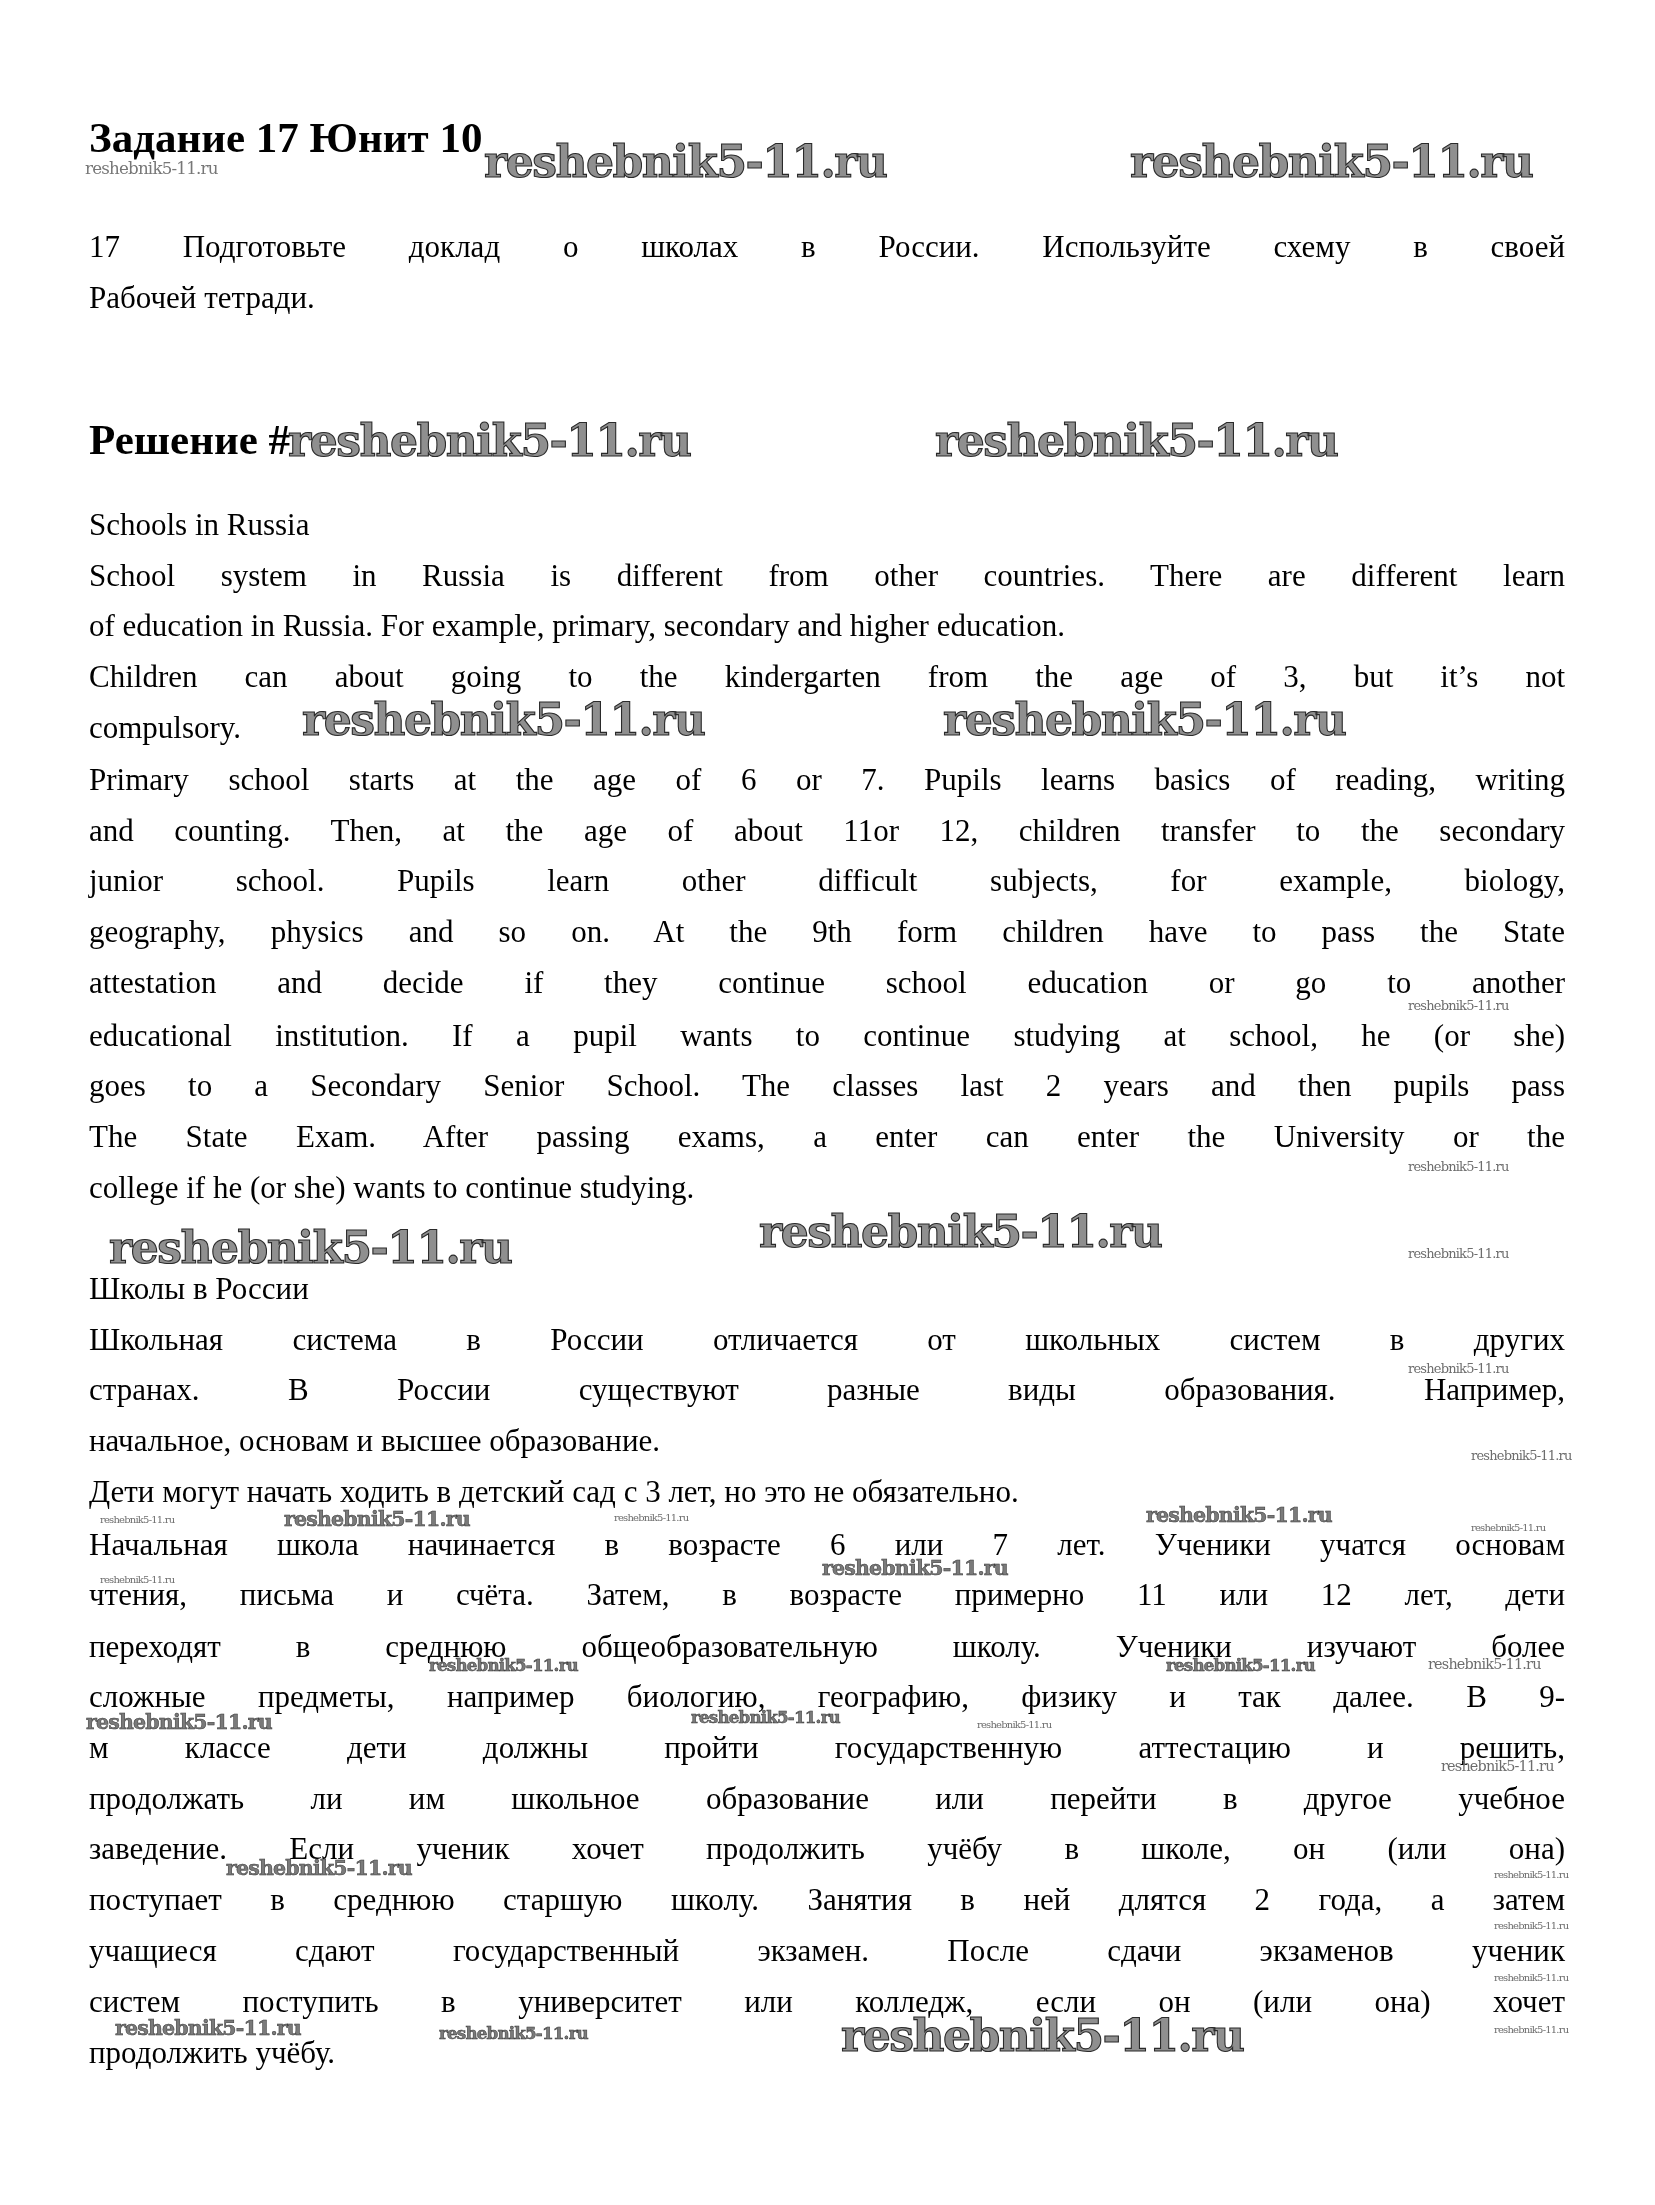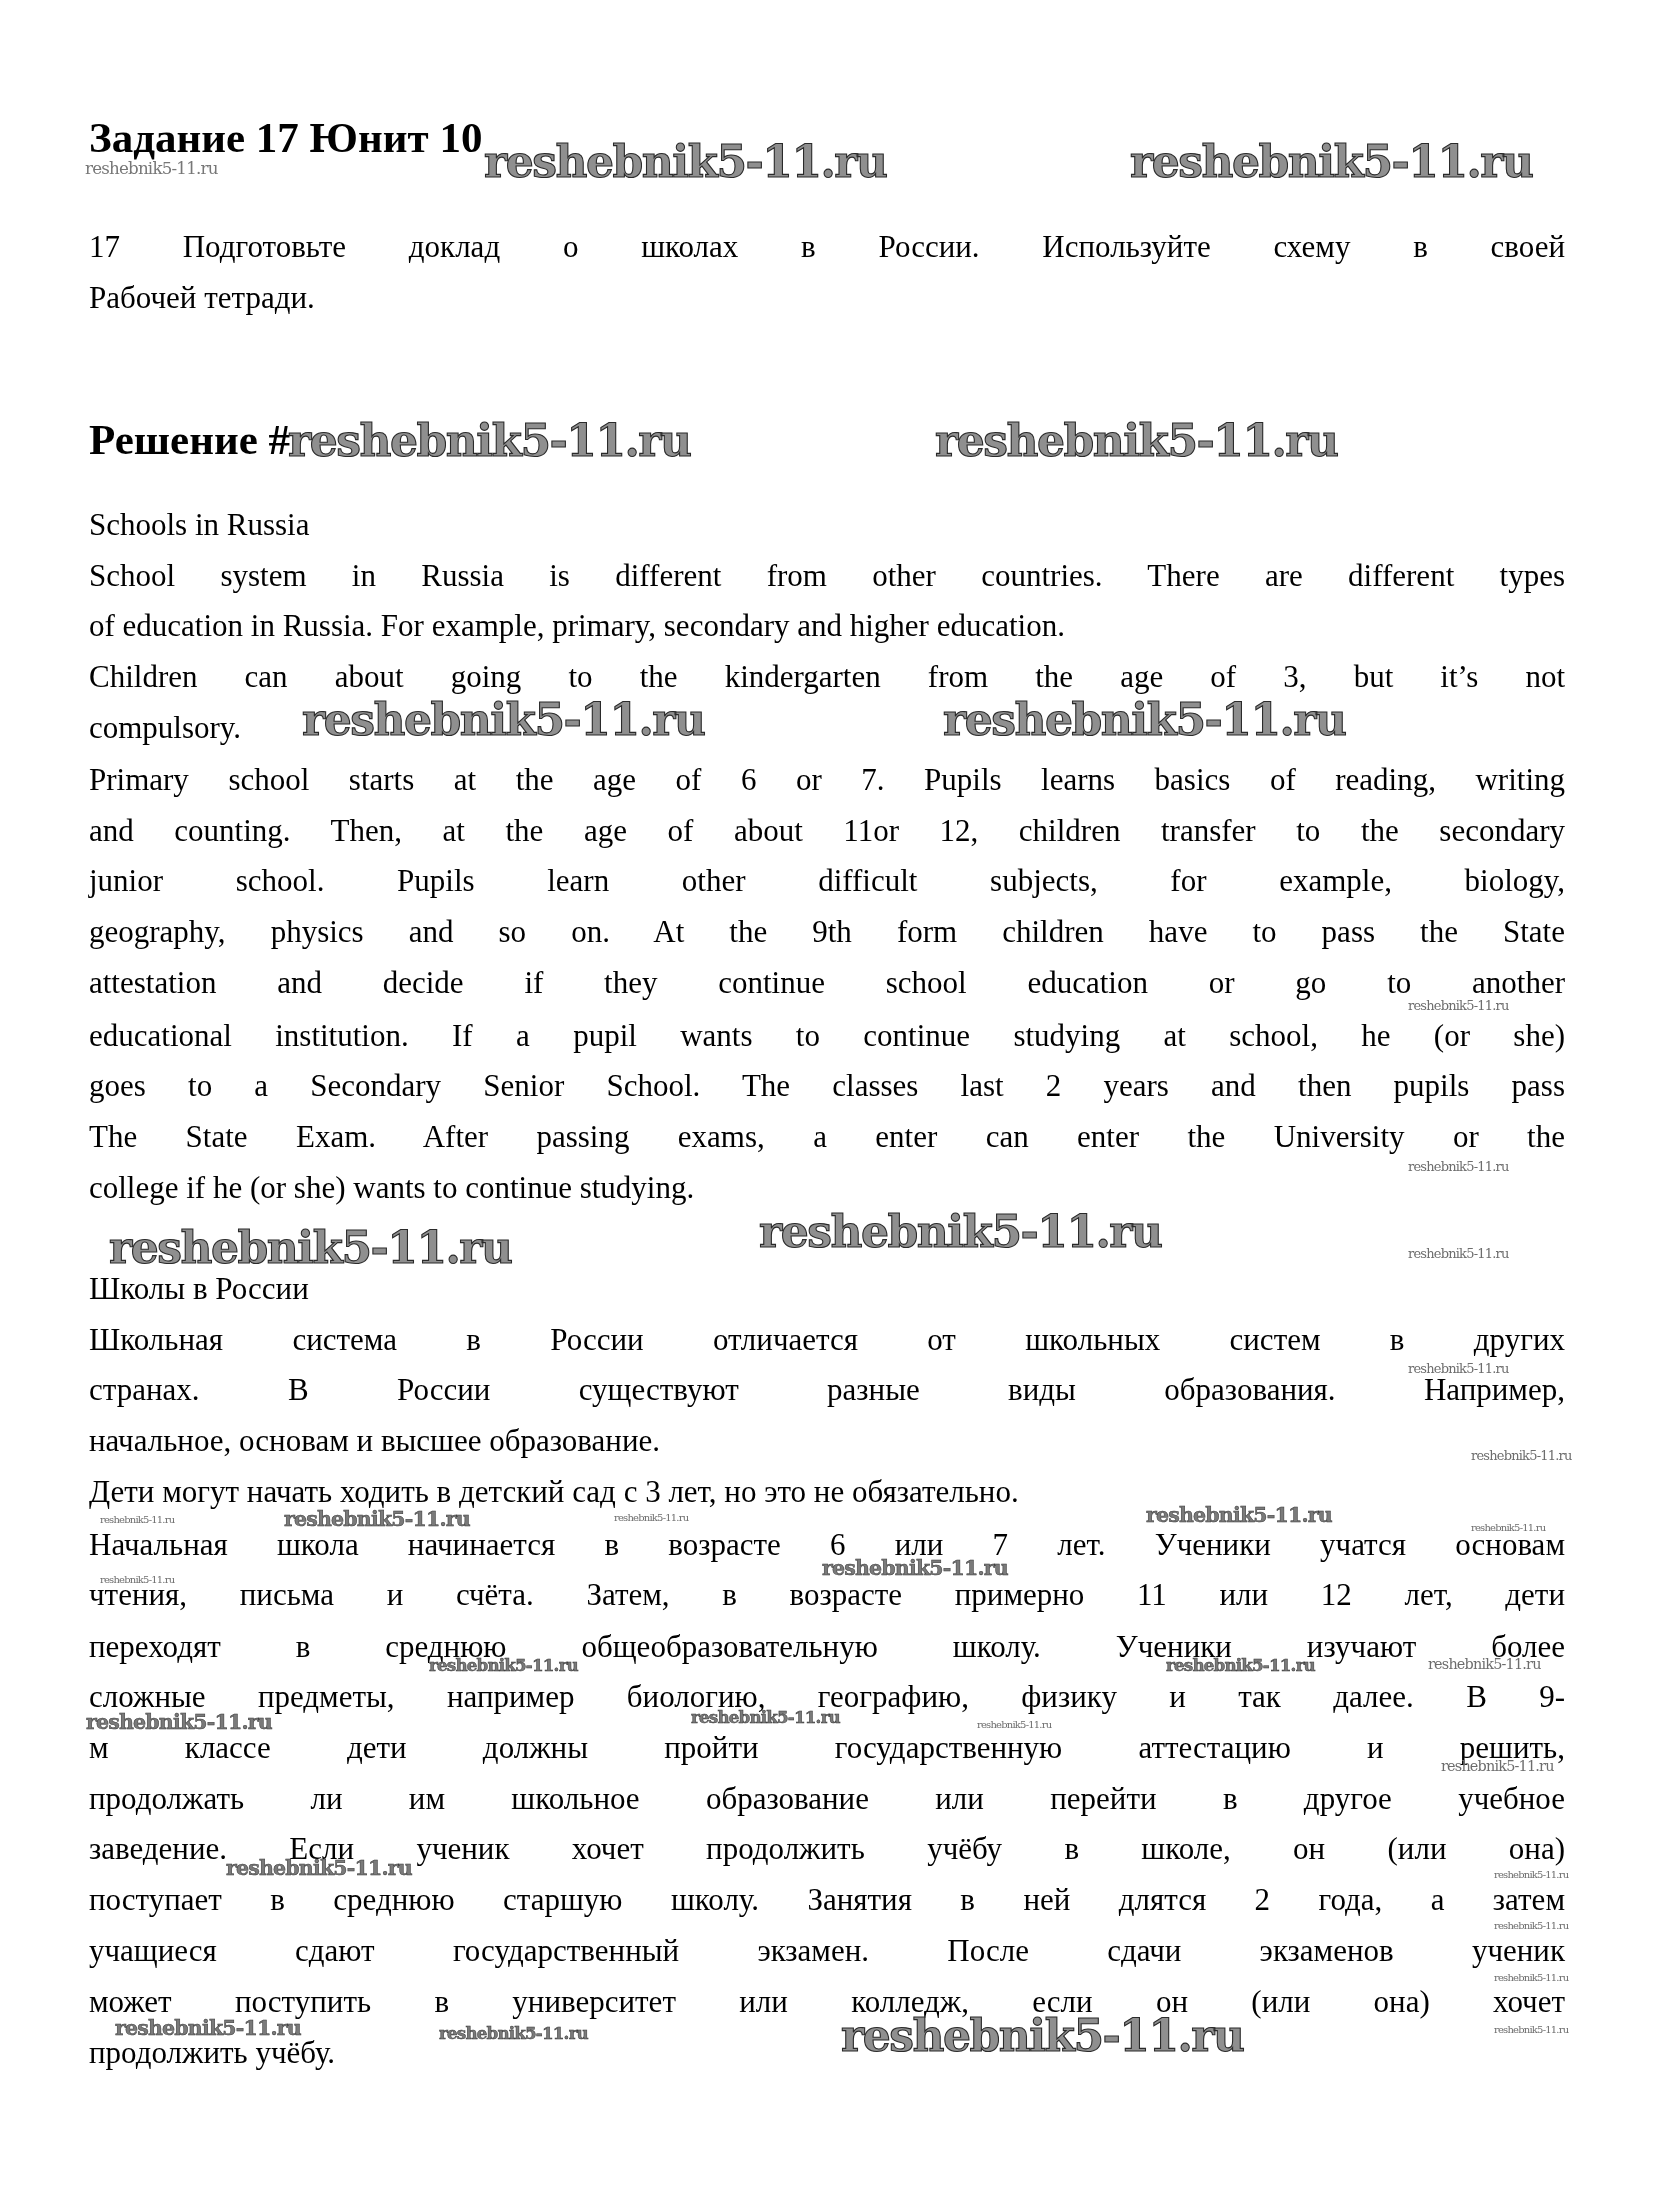--- a/index.html
+++ b/index.html
@@ -20,21 +20,21 @@
 <body>
 
 <div class="title" style="top:113px">Задание 17 Юнит 10</div>
 
 <div class="line j" style="top:222px">17 Подготовьте доклад о школах в России. Используйте схему в своей</div>
 <div class="line" style="top:273px">Рабочей тетради.</div>
 
 <div class="title" style="top:415px">Решение #</div>
 
 <div class="line" style="top:500px">Schools in Russia</div>
-<div class="line j" style="top:551px">School system in Russia is different from other countries. There are different types</div>
+<div class="line j" style="top:551px">School system in Russia is different from other countries. There are different learn</div>
 <div class="line" style="top:601px">of education in Russia. For example, primary, secondary and higher education.</div>
 <div class="line j" style="top:652px">Children can about going to the kindergarten from the age of 3, but it’s not</div>
 <div class="line" style="top:703px">compulsory.</div>
 <div class="line j" style="top:755px">Primary school starts at the age of 6 or 7. Pupils learns basics of reading, writing</div>
 <div class="line j" style="top:806px">and counting. Then, at the age of about 11or 12, children transfer to the secondary</div>
 <div class="line j" style="top:856px">junior school. Pupils learn other difficult subjects, for example, biology,</div>
 <div class="line j" style="top:907px">geography, physics and so on. At the 9th form children have to pass the State</div>
 <div class="line j" style="top:958px">attestation and decide if they continue school education or go to another</div>
 <div class="line j" style="top:1011px">educational institution. If a pupil wants to continue studying at school, he (or she)</div>
 <div class="line j" style="top:1061px">goes to a Secondary Senior School. The classes last 2 years and then pupils pass</div>
@@ -48,21 +48,21 @@
 <div class="line" style="top:1467px">Дети могут начать ходить в детский сад с 3 лет, но это не обязательно.</div>
 <div class="line j" style="top:1520px">Начальная школа начинается в возрасте 6 или 7 лет. Ученики учатся основам</div>
 <div class="line j" style="top:1570px">чтения, письма и счёта. Затем, в возрасте примерно 11 или 12 лет, дети</div>
 <div class="line j" style="top:1622px">переходят в среднюю общеобразовательную школу. Ученики изучают более</div>
 <div class="line j" style="top:1672px">сложные предметы, например биологию, географию, физику и так далее. В 9-</div>
 <div class="line j" style="top:1723px">м классе дети должны пройти государственную аттестацию и решить,</div>
 <div class="line j" style="top:1774px">продолжать ли им школьное образование или перейти в другое учебное</div>
 <div class="line j" style="top:1824px">заведение. Если ученик хочет продолжить учёбу в школе, он (или она)</div>
 <div class="line j" style="top:1875px">поступает в среднюю старшую школу. Занятия в ней длятся 2 года, а затем</div>
 <div class="line j" style="top:1926px">учащиеся сдают государственный экзамен. После сдачи экзаменов ученик</div>
-<div class="line j" style="top:1977px">может поступить в университет или колледж, если он (или она) хочет</div>
+<div class="line j" style="top:1977px">систем поступить в университет или колледж, если он (или она) хочет</div>
 <div class="line" style="top:2028px">продолжить учёбу.</div>
 
 <div class="wm big" style="left:484px; top:140px">reshebnik5-11.ru</div>
 <div class="wm big" style="left:1130px; top:140px">reshebnik5-11.ru</div>
 <div class="wm big" style="left:288px; top:419px">reshebnik5-11.ru</div>
 <div class="wm big" style="left:935px; top:419px">reshebnik5-11.ru</div>
 <div class="wm big" style="left:302px; top:698px">reshebnik5-11.ru</div>
 <div class="wm big" style="left:943px; top:698px">reshebnik5-11.ru</div>
 <div class="wm big" style="left:109px; top:1226px">reshebnik5-11.ru</div>
 <div class="wm big" style="left:759px; top:1210px">reshebnik5-11.ru</div>

